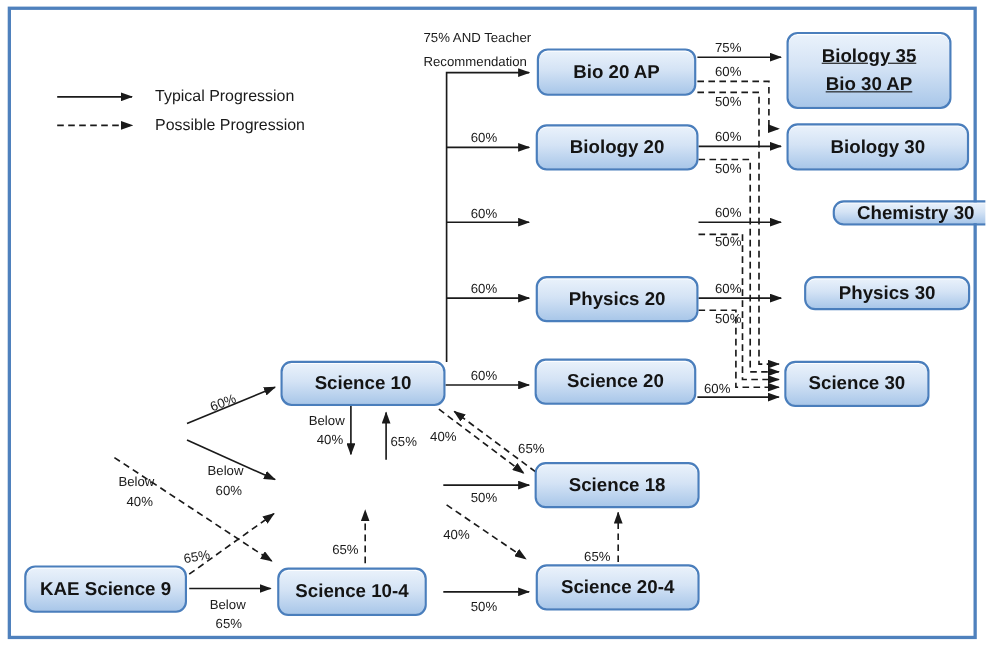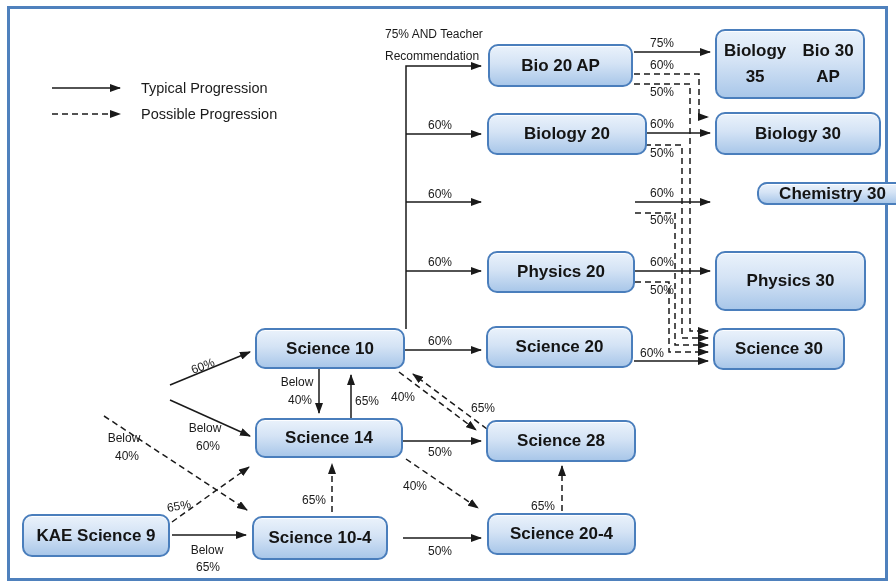--- a/index.html
+++ b/index.html
@@ -13,21 +13,21 @@
   }
   svg.edges{position:absolute;left:0;top:0;width:896px;height:588px;}
   .node{
     position:absolute;display:flex;align-items:center;justify-content:center;
     border:2px solid #4a7ebc;border-radius:10px;
     background:linear-gradient(180deg,#eaf2fb 0%,#d4e3f5 45%,#a9c7e9 100%);
     box-shadow:inset 0 1px 0 rgba(255,255,255,.85);
     font-weight:bold;font-size:17px;color:#141414;text-align:center;
     box-sizing:border-box;
   }
-  .node.two-line{flex-direction:row;line-height:26px;}
+  .node.two-line{flex-direction:column;line-height:26px;text-decoration:underline;}
   .lbl{
     position:absolute;font-size:12px;color:#1a1a1a;white-space:nowrap;
     transform:translateX(-50%);line-height:13px;
   }
   .txt{position:absolute;font-size:12px;color:#1a1a1a;white-space:nowrap;}
   .legend-txt{position:absolute;font-size:14.5px;color:#1a1a1a;white-space:nowrap;}
 </style>
 </head>
 <body>
 
@@ -82,35 +82,34 @@
   </svg>
 
   <span class="legend-txt" style="left:141px;top:80px">Typical Progression</span>
   <span class="legend-txt" style="left:141px;top:106px">Possible Progression</span>
 
   <span class="txt" style="left:385px;top:27px">75% AND Teacher</span>
   <span class="txt" style="left:385px;top:49px">Recommendation</span>
 
   <div class="node" style="left:22px;top:514px;width:148px;height:43px">KAE Science 9</div>
   <div class="node" style="left:255px;top:328px;width:150px;height:41px">Science 10</div>
-  <div class="node" style="left:255px;top:418px;width:148px;height:40px">Science 14</div>
   <div class="node" style="left:252px;top:516px;width:136px;height:44px">Science 10-4</div>
   <div class="node" style="left:486px;top:326px;width:147px;height:42px">Science 20</div>
-  <div class="node" style="left:486px;top:420px;width:150px;height:42px">Science 28</div>
+  <div class="node" style="left:486px;top:420px;width:150px;height:42px">Science 18</div>
   <div class="node" style="left:487px;top:513px;width:149px;height:42px">Science 20-4</div>
   <div class="node" style="left:488px;top:44px;width:145px;height:43px">Bio 20 AP</div>
-  <div class="node" style="left:487px;top:113px;width:160px;height:42px">Biology 20</div>
+  <div class="node" style="left:487px;top:113px;width:148px;height:42px">Biology 20</div>
   <div class="node" style="left:487px;top:251px;width:148px;height:42px">Physics 20</div>
   <div class="node two-line" style="left:715px;top:29px;width:150px;height:70px">
     <span>Biology 35</span>
     <span>Bio 30 AP</span>
   </div>
   <div class="node" style="left:715px;top:112px;width:166px;height:43px">Biology 30</div>
   <div class="node" style="left:757px;top:182px;width:151px;height:23px">Chemistry 30</div>
-  <div class="node" style="left:715px;top:251px;width:151px;height:60px">Physics 30</div>
+  <div class="node" style="left:731px;top:251px;width:151px;height:31px">Physics 30</div>
   <div class="node" style="left:713px;top:328px;width:132px;height:42px">Science 30</div>
 
   <span class="lbl" style="left:440px;top:119px">60%</span>
   <span class="lbl" style="left:440px;top:188px">60%</span>
   <span class="lbl" style="left:440px;top:256px">60%</span>
   <span class="lbl" style="left:440px;top:335px">60%</span>
 
   <span class="lbl" style="left:662px;top:37px">75%</span>
   <span class="lbl" style="left:662px;top:59px">60%</span>
   <span class="lbl" style="left:662px;top:86px">50%</span>

